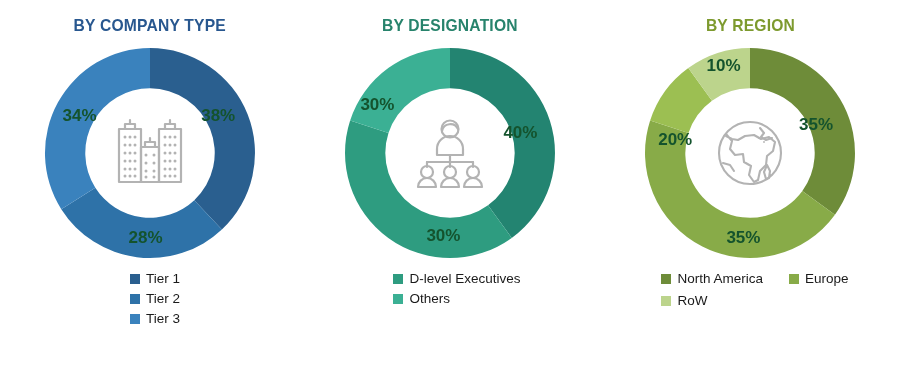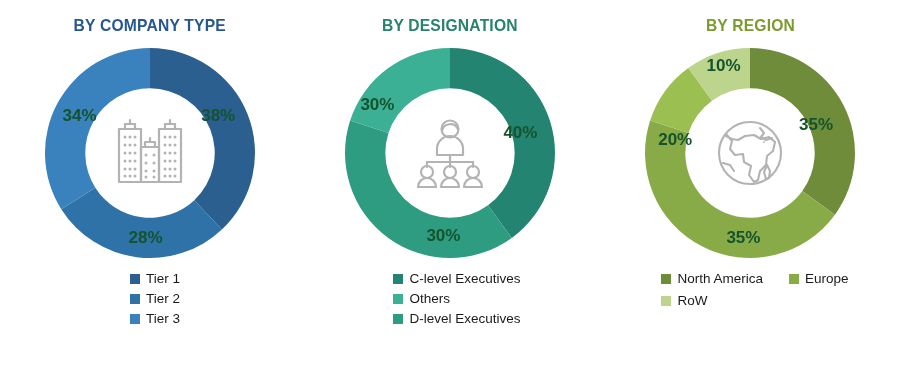--- a/index.html
+++ b/index.html
@@ -247,30 +247,26 @@
           <circle cx="38" cy="55" r="6"></circle>
           <path d="M 29 70 a 9 9 0 0 1 18 0 z"></path>
           <circle cx="61" cy="55" r="6"></circle>
           <path d="M 52 70 a 9 9 0 0 1 18 0 z"></path>
         </svg>
       </div>
     </div>
 
     <div class="legend">
       <div class="legend-item">
-        <span class="swatch" style="background:#238471"></span>
-        <span class="legend-label">C-level Executives</span>
+        <span class="swatch" style="background:#2e9c80"></span>
+        <span class="legend-label">D-level Executives</span>
       </div>
       <div class="legend-item">
         <span class="swatch" style="background:#3bb094"></span>
         <span class="legend-label">Others</span>
-      </div>
-      <div class="legend-item">
-        <span class="swatch" style="background:#2e9c80"></span>
-        <span class="legend-label">D-level Executives</span>
       </div>
     </div>
   </div>
 
   <div class="panel panel-region">
     <div class="panel-title" style="color:#7d9a2e">BY REGION</div>
 
     <div class="donut-wrap">
       <svg class="donut-svg" width="220" height="218" viewBox="0 0 220 218">
         <g transform="translate(110,109)">

